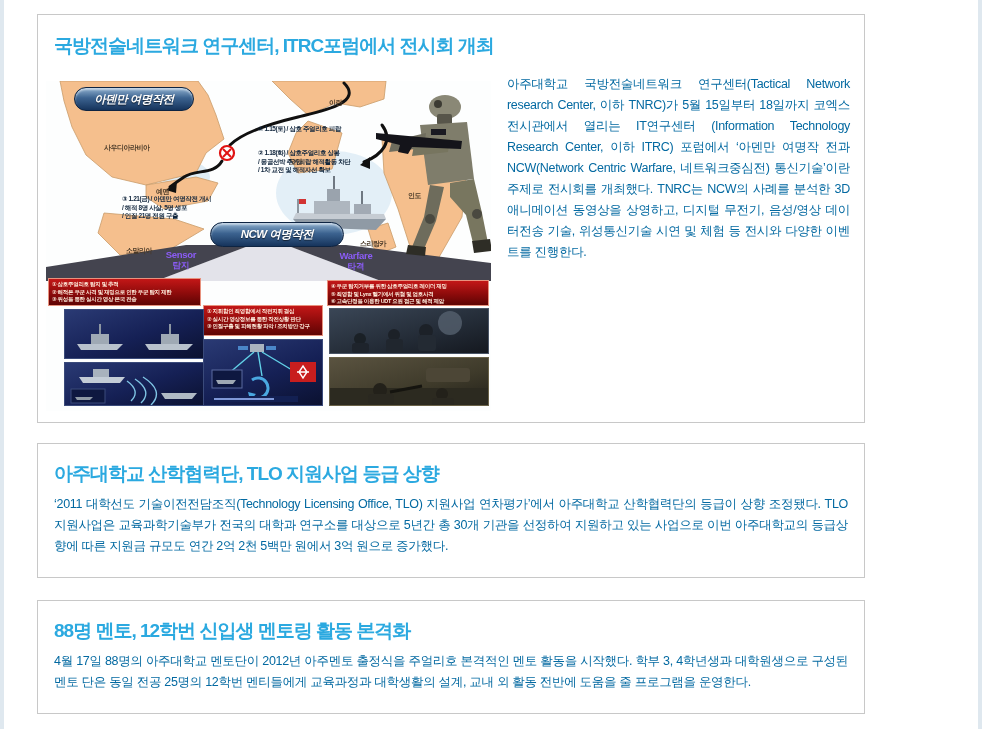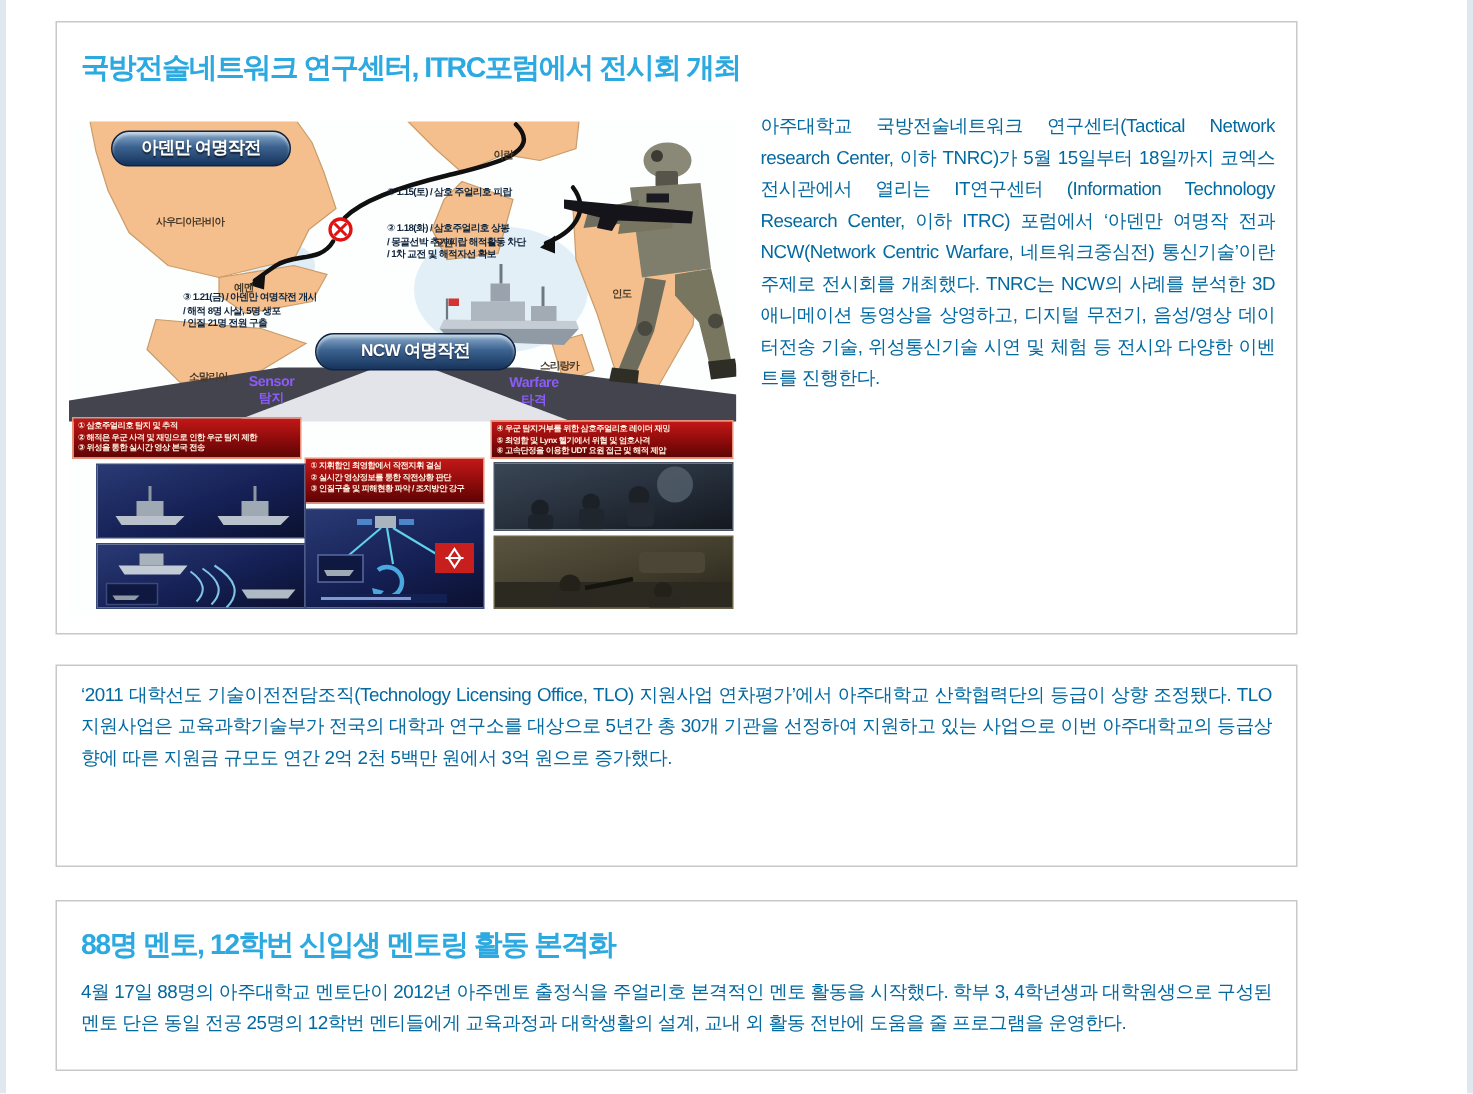--- a/index.html
+++ b/index.html
@@ -29,21 +29,21 @@
   .b1-col{flex:1;margin-left:16px;margin-top:-7px;}
   .b1-col .article-body{margin:0;}
 
   
   .ig{position:relative;flex:0 0 445px;width:445px;height:330px;background:#fdfdfd;overflow:hidden;}
   .ig svg{position:absolute;left:0;top:0;}
   .pill{
     position:absolute;border-radius:13px;text-align:center;color:#fff;font-weight:800;
     background:linear-gradient(#8fb0cf 0%,#3c6390 45%,#16345c 100%);
     border:1px solid #0e2442;box-shadow:inset 0 2px 2px rgba(255,255,255,.5);
-    text-shadow:0 1px 1px rgba(0,0,0,.6);letter-spacing:-0.5px;
+    text-shadow:0 1px 1px rgba(0,0,0,.6);letter-spacing:-0.5px;font-style:italic;
   }
   .pill.op{left:28px;top:6px;width:118px;height:22px;font-size:11.5px;line-height:22px;}
   .pill.ncw{left:164px;top:141px;width:132px;height:23px;font-size:11.5px;line-height:23px;}
   .ctry{position:absolute;font-size:7px;font-weight:700;color:#4a3a28;letter-spacing:-0.5px;}
   .evt{
     position:absolute;font-size:6.5px;font-weight:700;color:#10253c;
     line-height:8.5px;white-space:pre-line;letter-spacing:-0.4px;
   }
   .ph{position:absolute;text-align:center;color:#8b5cf6;}
   .ph .en{font-size:9.5px;font-weight:800;letter-spacing:-0.3px;}
@@ -239,19 +239,20 @@
       </div>
     </div>
 
     <div class="b1-col">
       <div class="article-body">아주대학교 국방전술네트워크 연구센터(Tactical Network research Center, 이하 TNRC)가 5월 15일부터 18일까지 코엑스 전시관에서 열리는 IT연구센터 (Information Technology Research Center, 이하 ITRC) 포럼에서 ‘아덴만 여명작 전과 NCW(Network Centric Warfare, 네트워크중심전) 통신기술’이란 주제로 전시회를 개최했다. TNRC는 NCW의 사례를 분석한 3D 애니메이션 동영상을 상영하고, 디지털 무전기, 음성/영상 데이터전송 기술, 위성통신기술 시연 및 체험 등 전시와 다양한 이벤트를 진행한다.</div>
     </div>
   </div>
 </div>
 
 <div class="box box2">
+  <div class="article-title">아주대학교 산학협력단, TLO 지원사업 등급 상향</div>
   <div class="article-body">‘2011 대학선도 기술이전전담조직(Technology Licensing Office, TLO) 지원사업 연차평가’에서 아주대학교 산학협력단의 등급이 상향 조정됐다. TLO 지원사업은 교육과학기술부가 전국의 대학과 연구소를 대상으로 5년간 총 30개 기관을 선정하여 지원하고 있는 사업으로 이번 아주대학교의 등급상향에 따른 지원금 규모도 연간 2억 2천 5백만 원에서 3억 원으로 증가했다.</div>
 </div>
 
 <div class="box box3">
   <div class="article-title">88명 멘토, 12학번 신입생 멘토링 활동 본격화</div>
   <div class="article-body">4월 17일 88명의 아주대학교 멘토단이 2012년 아주멘토 출정식을 주얼리호 본격적인 멘토 활동을 시작했다. 학부 3, 4학년생과 대학원생으로 구성된 멘토 단은 동일 전공 25명의 12학번 멘티들에게 교육과정과 대학생활의 설계, 교내 외 활동 전반에 도움을 줄 프로그램을 운영한다.</div>
 </div>
 
 </body></html>

